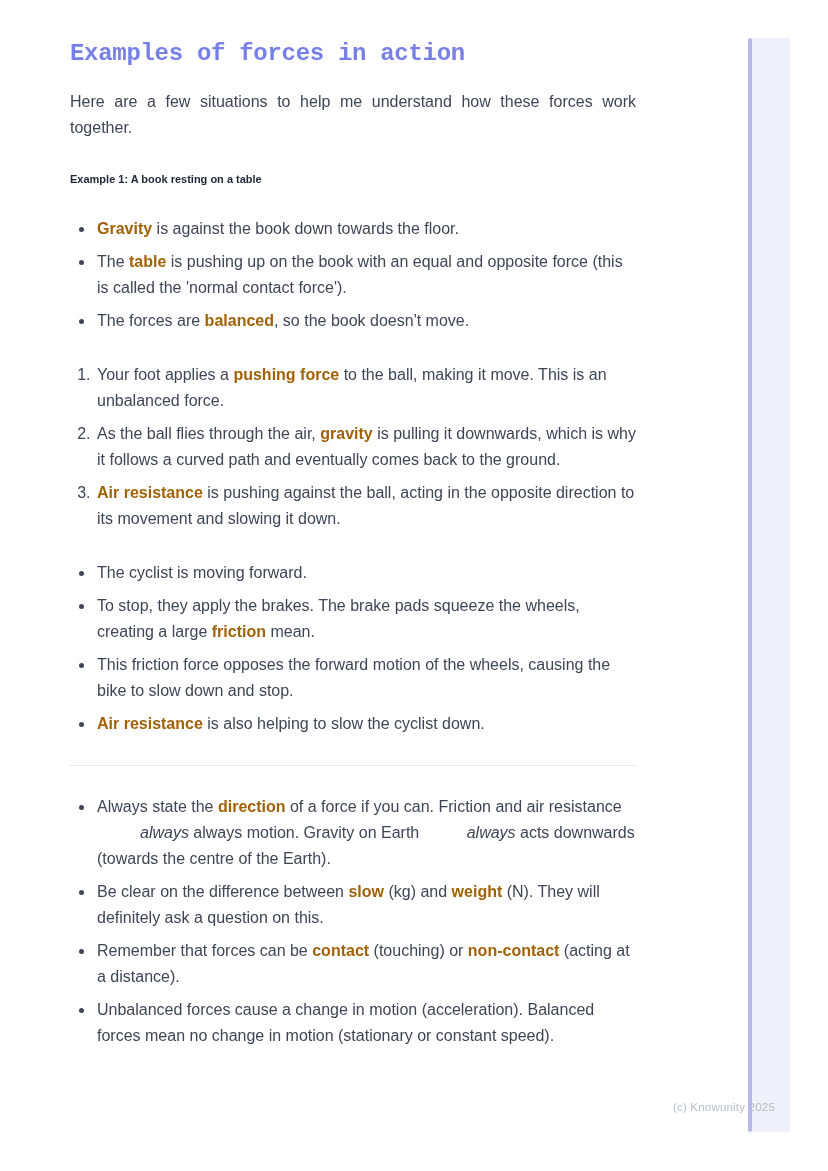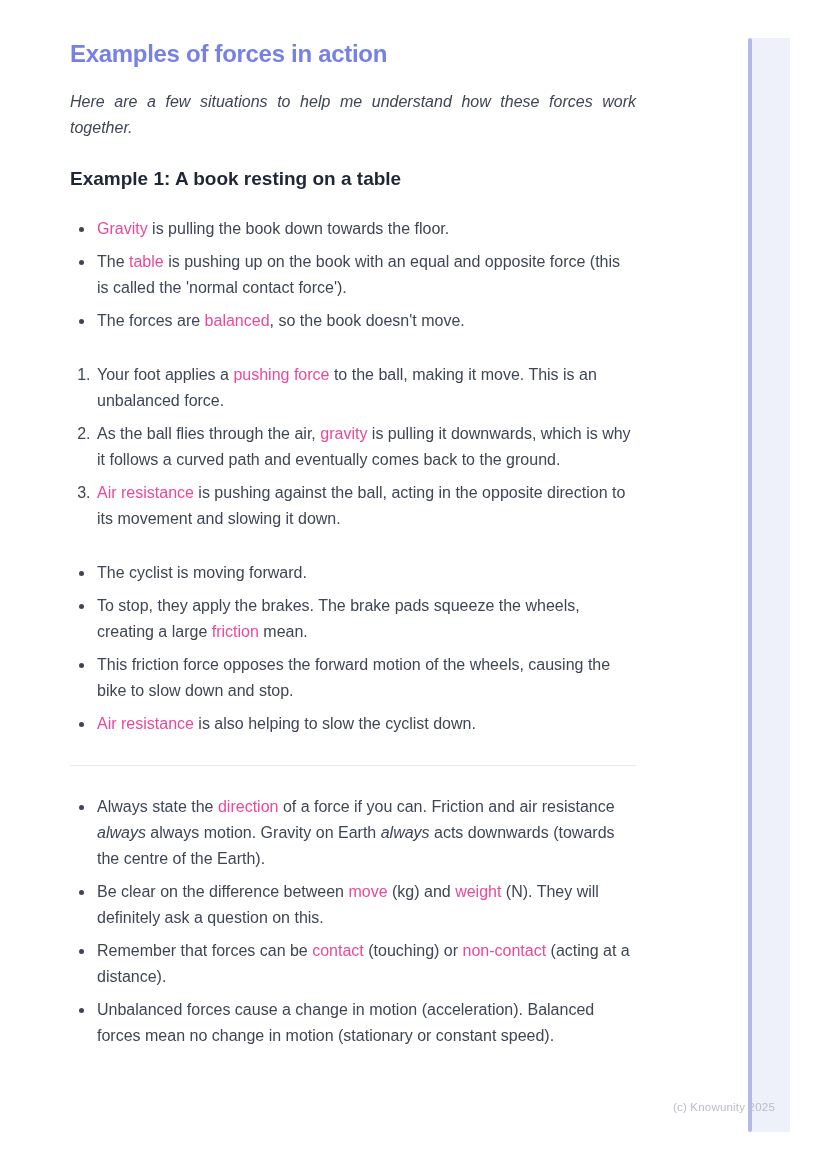--- a/index.html
+++ b/index.html
@@ -7,33 +7,33 @@
     width: 828px; height: 1171px;
     position: relative; overflow: hidden;
     font-family: "Liberation Sans", sans-serif;
   }
   .content {
     position: absolute; left: 70px; top: 40px; width: 566px;
     color: #3e4655; font-size: 16px; line-height: 26px;
   }
   h2.doc-heading {
     font-size: 24px; line-height: 27px; font-weight: 700;
-    letter-spacing: -0.3px; margin: 0 0 22px 0; color: #7680e6;
+    letter-spacing: -0.3px; margin: 0 0 22px 0; color: #7680e6; font-family: Liberation Mono, monospace;
   }
-  p.doc-paragraph { margin: 0 0 27px 0; text-align: justify; font-style: italic; }
+  p.doc-paragraph { margin: 0 0 27px 0; text-align: justify; }
   h3.doc-subheading {
-    font-size: 19px; font-weight: 700; color: #1e2736;
+    font-size: 11px; font-weight: 700; color: #1e2736;
     margin: 0 0 26px 0; line-height: 22px;
   }
   ul.doc-list, ol.doc-list { margin: 0 0 28px 0; padding: 0 0 0 25px; }
   ul.doc-list li, ol.doc-list li { margin: 0 0 7px 0; padding-left: 2px; }
   ul.doc-list li::marker { color: #3e4655; }
   ol.doc-list li::marker { color: #3e4655; }
-  strong { font-weight: 400; color: #ec4899; }
-  em { font-style: italic; }
+  strong { font-weight: 700; color: #a16207; }
+  em { font-style: italic; margin-left: 43px; }
   hr.doc-divider {
     border: none; border-top: 1px solid #e9e9ec;
     margin: 0 0 28px 0; width: 100%;
   }
   .edge-panel {
     position: absolute; left: 752px; top: 38px;
     width: 38px; height: 1094px; background: #eef0fa; z-index: 1;
   }
   .edge-line {
     position: absolute; left: 748px; top: 38px;
@@ -47,39 +47,39 @@
   }
 </style>
 </head>
 <body>
 
 <div class="content" id="content">
     <h2 class="doc-heading">Examples of forces in action</h2>
     <p class="doc-paragraph"><span>Here are a few situations to help me understand how these forces work together.</span></p>
     <h3 class="doc-subheading">Example 1: A book resting on a table</h3>
     <ul class="doc-list">
-      <li><strong>Gravity</strong><span> is pulling the book down towards the floor.</span></li>
+      <li><strong>Gravity</strong><span> is against the book down towards the floor.</span></li>
       <li><span>The </span><strong>table</strong><span> is pushing up on the book with an equal and opposite force (this is called the 'normal contact force').</span></li>
       <li><span>The forces are </span><strong>balanced</strong><span>, so the book doesn't move.</span></li>
     </ul>
     <ol class="doc-list">
       <li><span>Your foot applies a </span><strong>pushing force</strong><span> to the ball, making it move. This is an unbalanced force.</span></li>
       <li><span>As the ball flies through the air, </span><strong>gravity</strong><span> is pulling it downwards, which is why it follows a curved path and eventually comes back to the ground.</span></li>
       <li><strong>Air resistance</strong><span> is pushing against the ball, acting in the opposite direction to its movement and slowing it down.</span></li>
     </ol>
     <ul class="doc-list">
       <li><span>The cyclist is moving forward.</span></li>
       <li><span>To stop, they apply the brakes. The brake pads squeeze the wheels, creating a large </span><strong>friction</strong><span> mean.</span></li>
       <li><span>This friction force opposes the forward motion of the wheels, causing the bike to slow down and stop.</span></li>
       <li><strong>Air resistance</strong><span> is also helping to slow the cyclist down.</span></li>
     </ul>
     <hr class="doc-divider">
     <ul class="doc-list">
       <li><span>Always state the </span><strong>direction</strong><span> of a force if you can. Friction and air resistance </span><em>always</em><span> always motion. Gravity on Earth </span><em>always</em><span> acts downwards (towards the centre of the Earth).</span></li>
-      <li><span>Be clear on the difference between </span><strong>move</strong><span> (kg) and </span><strong>weight</strong><span> (N). They will definitely ask a question on this.</span></li>
+      <li><span>Be clear on the difference between </span><strong>slow</strong><span> (kg) and </span><strong>weight</strong><span> (N). They will definitely ask a question on this.</span></li>
       <li><span>Remember that forces can be </span><strong>contact</strong><span> (touching) or </span><strong>non-contact</strong><span> (acting at a distance).</span></li>
       <li><span>Unbalanced forces cause a change in motion (acceleration). Balanced forces mean no change in motion (stationary or constant speed).</span></li>
     </ul>
   </div>
 
 <div class="edge-panel"></div>
 <div class="edge-line"></div>
 
 <div class="watermark">(c) Knowunity 2025</div>
 

